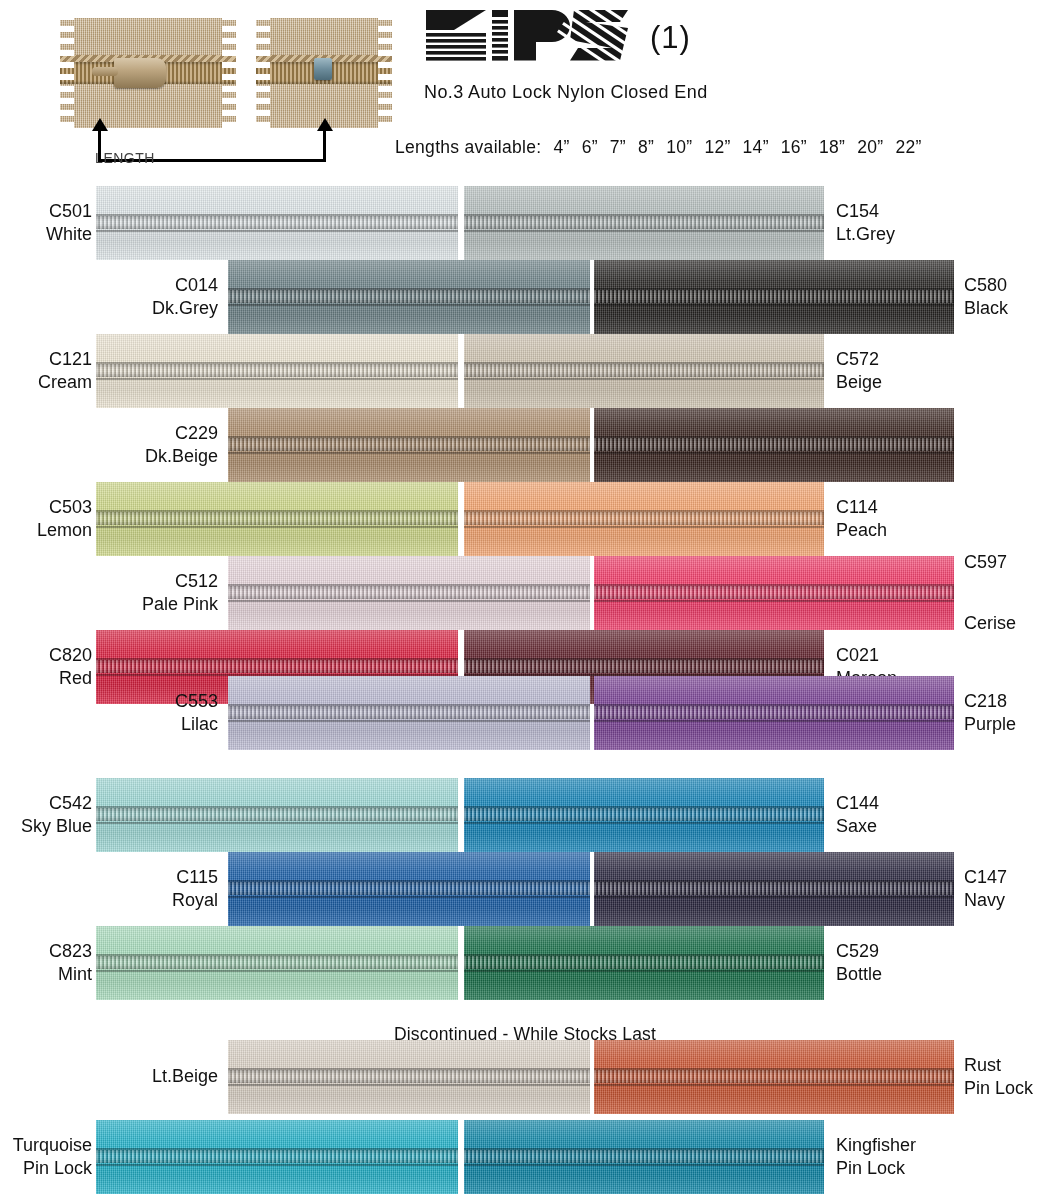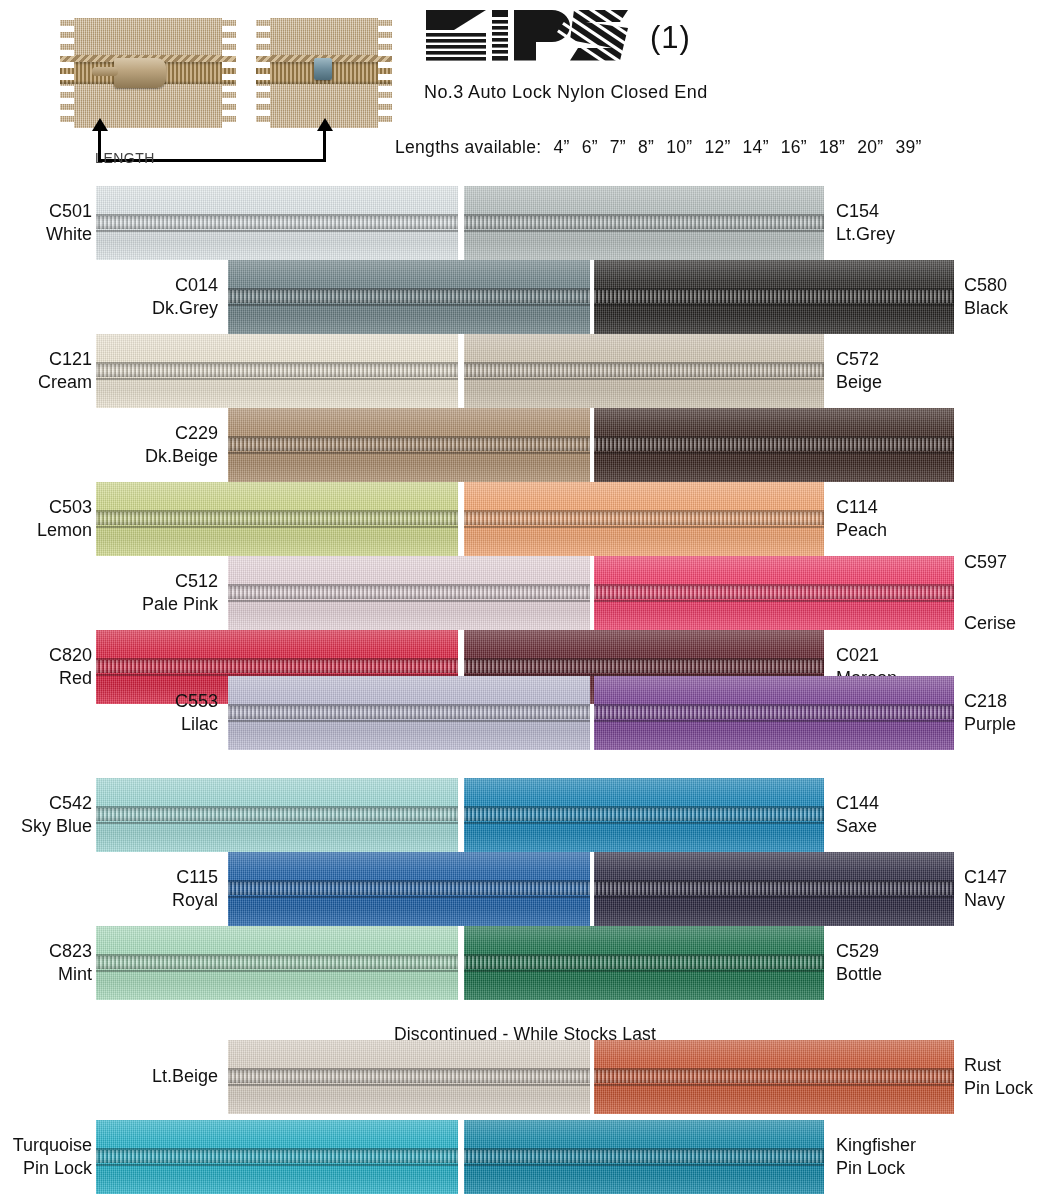--- a/index.html
+++ b/index.html
@@ -217,21 +217,21 @@
           <rect x="138" y="45" width="74" height="3.2" transform="rotate(34 175 28)"></rect>
         </g>
       </g>
     </svg>
   </div>
   <div id="brand-num">(1)</div>
 
   <div id="subtitle">No.3  Auto Lock  Nylon  Closed End</div>
 
   <div id="lengths">
-    <span>Lengths available:</span><span class="sizes" id="sizes"><span>4”</span><span>6”</span><span>7”</span><span>8”</span><span>10”</span><span>12”</span><span>14”</span><span>16”</span><span>18”</span><span>20”</span><span>39”</span></span>
+    <span>Lengths available:</span><span class="sizes" id="sizes"><span>4”</span><span>6”</span><span>7”</span><span>8”</span><span>10”</span><span>12”</span><span>14”</span><span>16”</span><span>18”</span><span>20”</span><span>22”</span></span>
   </div>
 </div>
 
 <div id="grid">
     <div class="row" style="top: 6px;">
       <div class="lbl left" style="left: 8px; width: 84px;">
         <span class="code">C501</span>
         <span class="name">White</span>
       </div>
       <div class="sw" style="left: 96px; width: 362px; background: rgb(223, 230, 233);">

